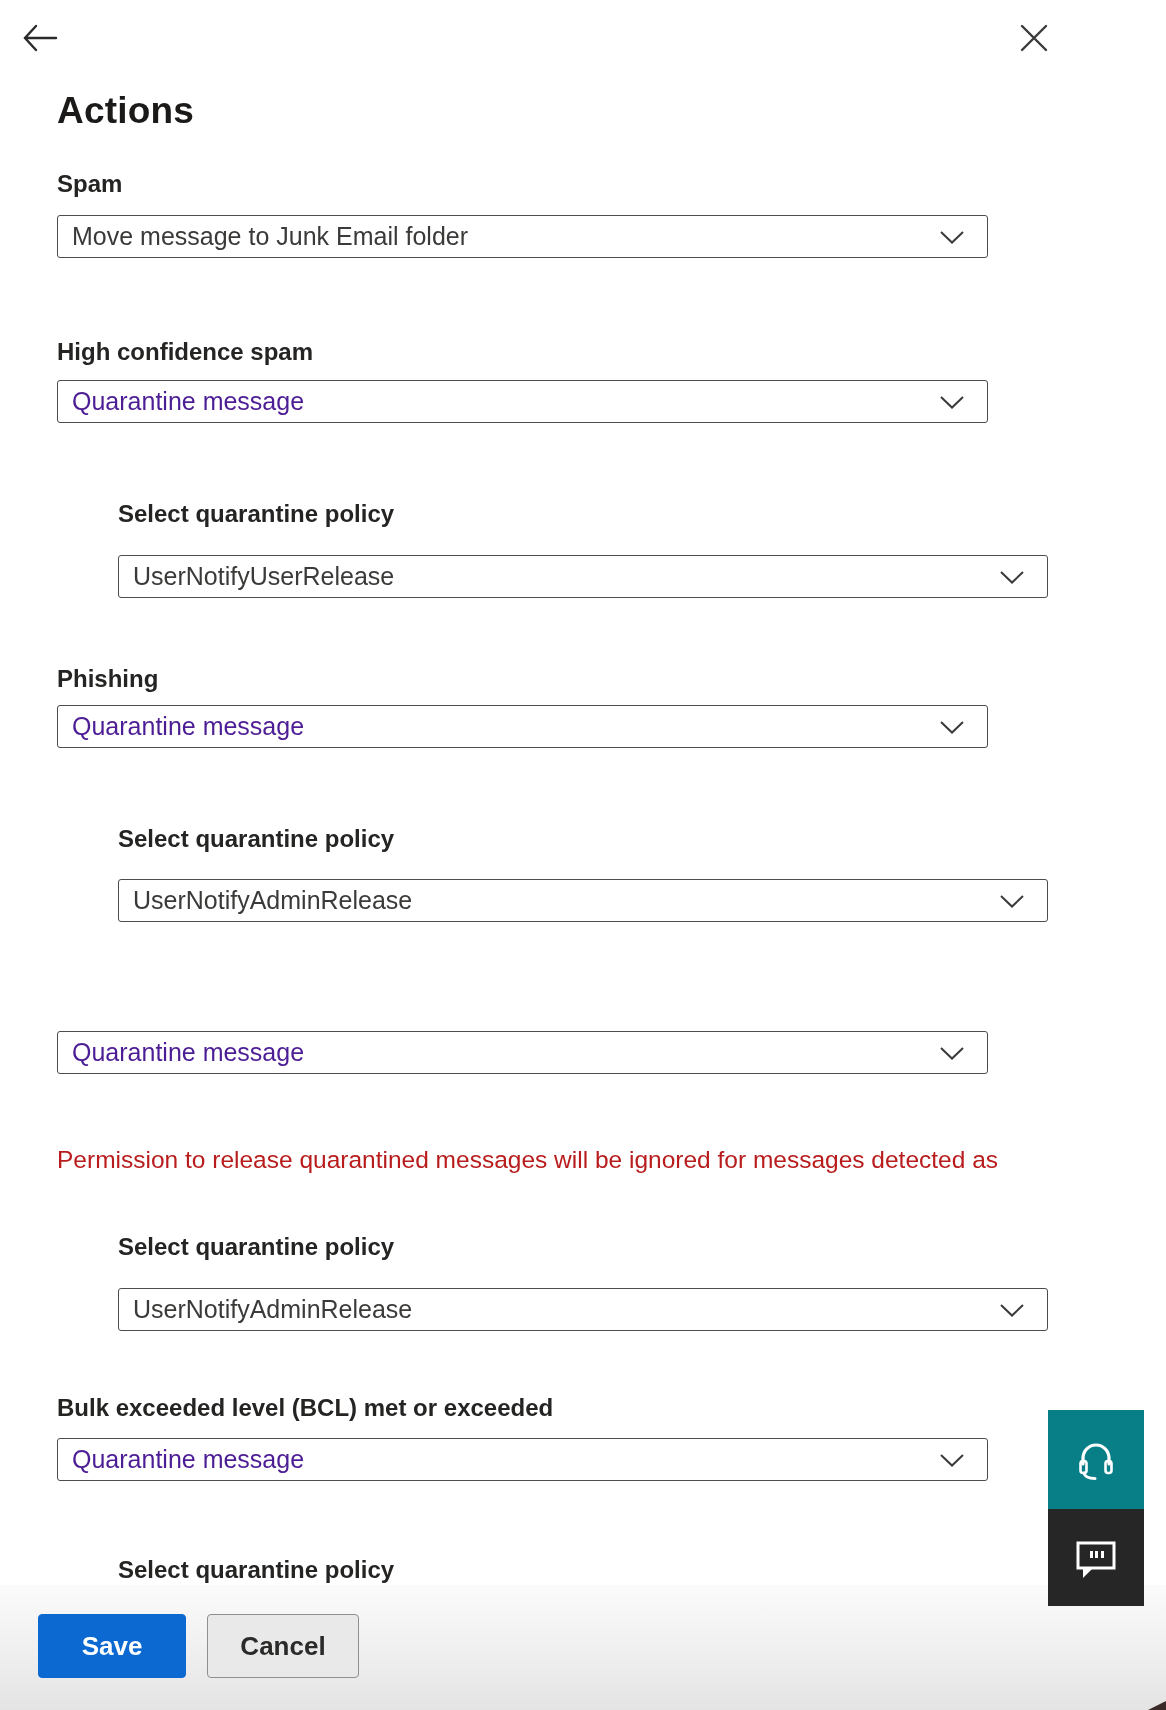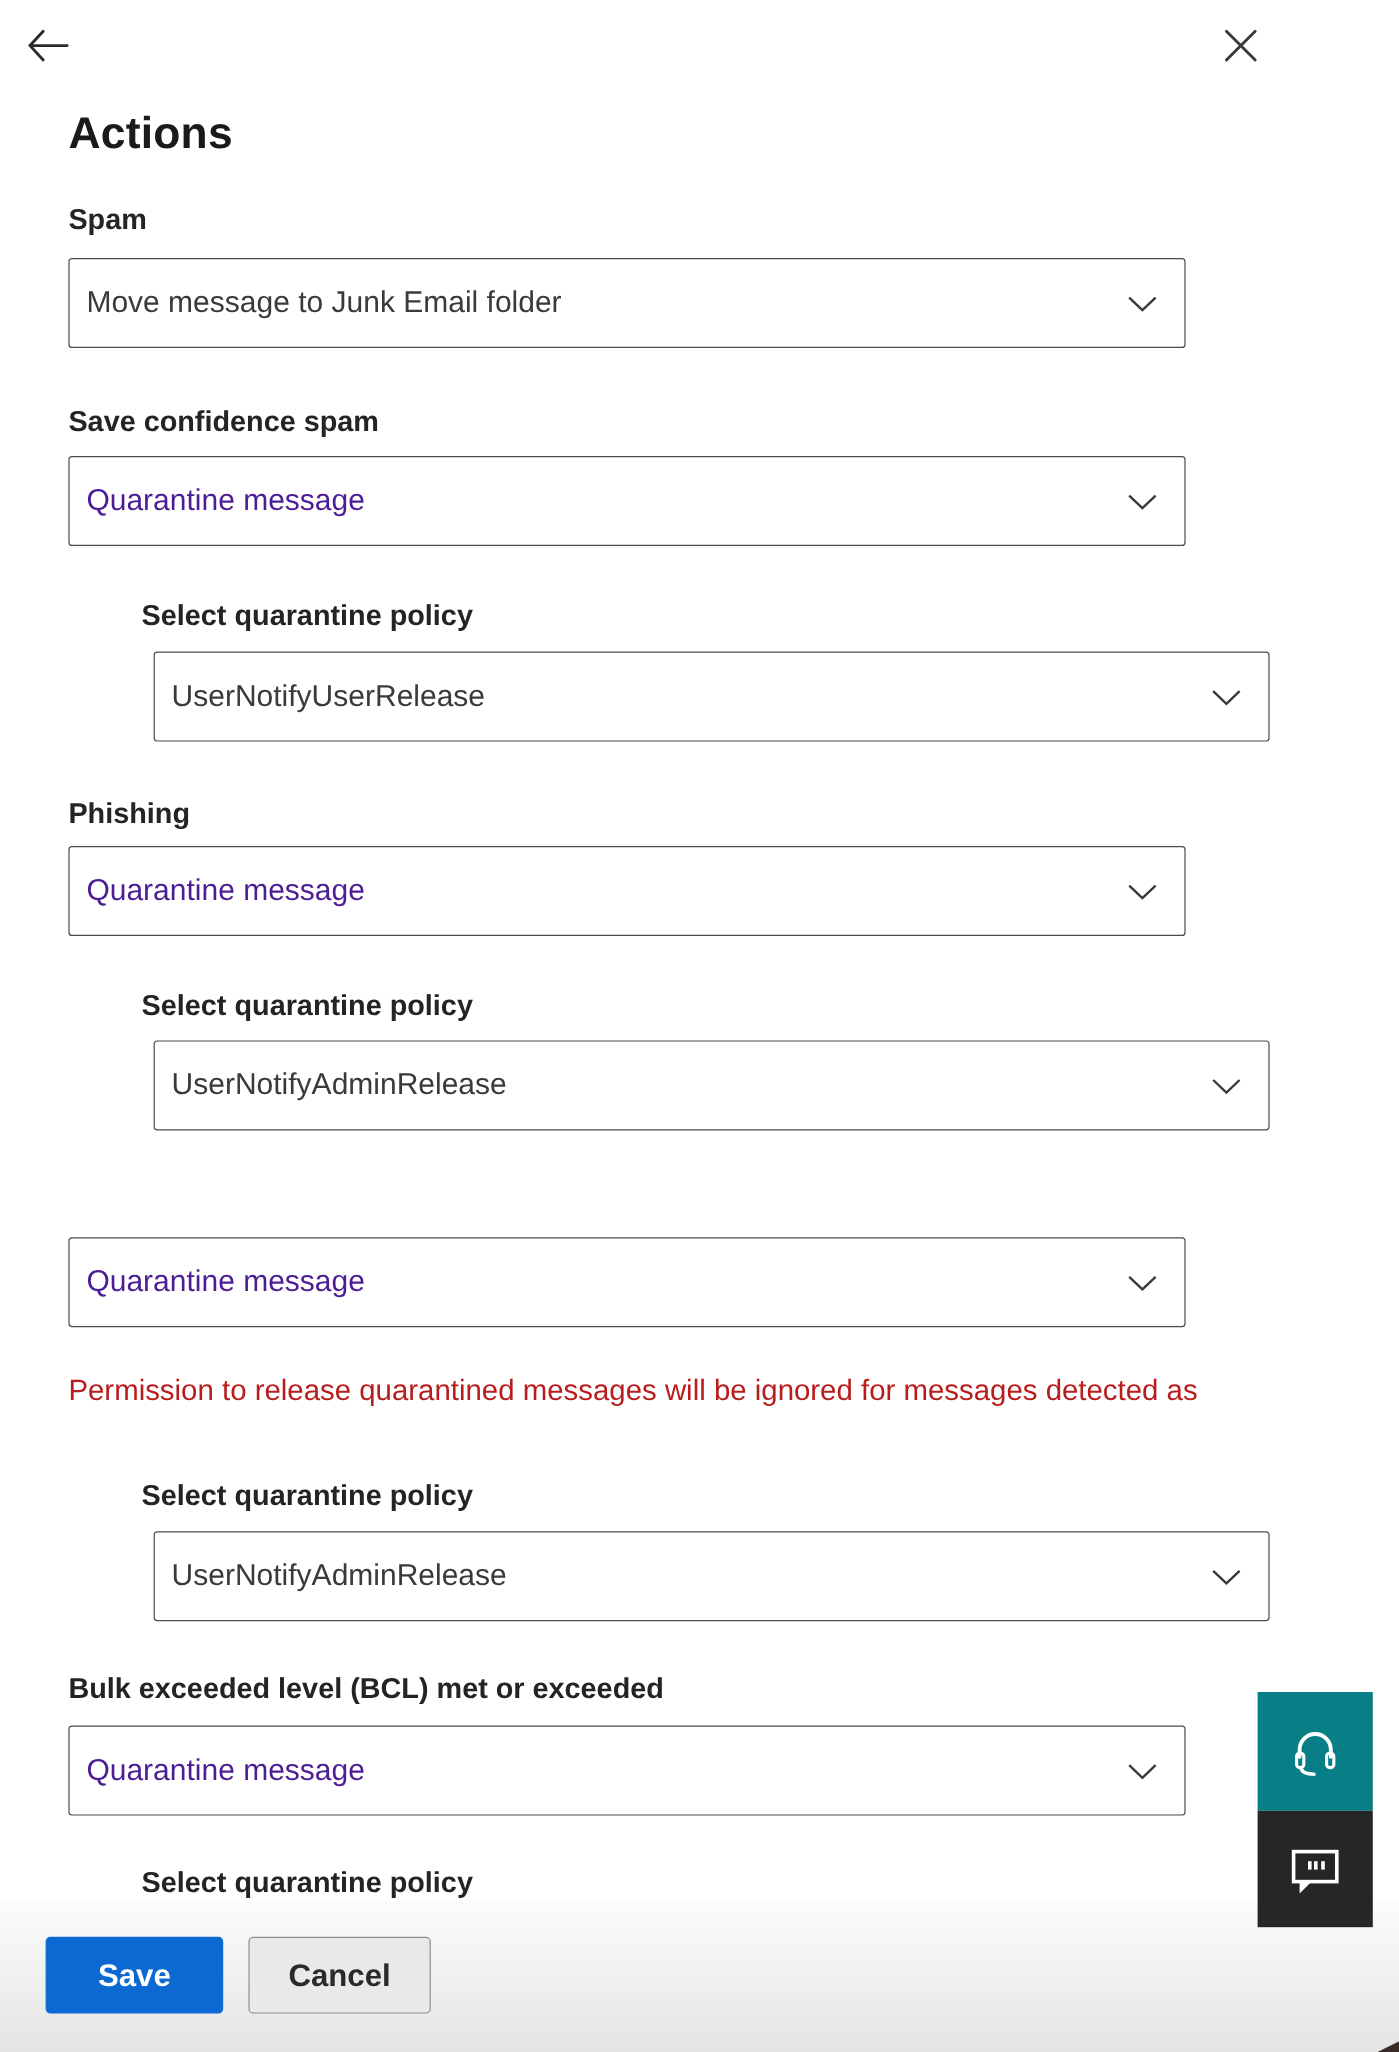--- a/index.html
+++ b/index.html
@@ -26,30 +26,30 @@
     letter-spacing: 0.2px;
     text-align: right;
   }
   .field-label {
     position: absolute; left: 57px;
     font-size: 24px; font-weight: 600; color: #252423;
   }
   .sub-label { left: 118px; }
   .dropdown {
     position: absolute;
-    height: 75px;
+    height: 43px;
     border: 1.5px solid #4c4c4c;
     border-radius: 3px;
     background: #ffffff;
     display: flex; align-items: center;
     padding: 0 52px 0 14px;
     cursor: pointer;
   }
   .main-dd { left: 57px; width: 931px; }
-  .sub-dd { left: 128px; width: 930px; }
+  .sub-dd { left: 118px; width: 930px; margin-top: 12px; }
   .dd-value {
     font-size: 25px; color: #3b3a39;
     white-space: nowrap; overflow: hidden;
   }
   .dd-value.gray { color: #4c1d95; }
   .chev {
     position: absolute; right: 22px; top: 50%;
     margin-top: -7px;
   }
   .note {
@@ -116,21 +116,21 @@
   <h1 class="page-title">Actions</h1>
 
   <div class="field-label" style="top:170px">Spam</div>
   <div class="dropdown main-dd" style="top:215px">
     <span class="dd-value">Move message to Junk Email folder</span>
     <svg class="chev" width="26" height="15" viewBox="0 0 26 15" fill="none">
       <path d="M2 2 L13 12.5 L24 2" stroke="#3b3a39" stroke-width="2" fill="none"></path>
     </svg>
   </div>
 
-  <div class="field-label" style="top:338px">Save confidence spam</div>
+  <div class="field-label" style="top:338px">High confidence spam</div>
   <div class="dropdown main-dd" style="top:380px">
     <span class="dd-value gray">Quarantine message</span>
     <svg class="chev" width="26" height="15" viewBox="0 0 26 15" fill="none">
       <path d="M2 2 L13 12.5 L24 2" stroke="#3b3a39" stroke-width="2" fill="none"></path>
     </svg>
   </div>
 
   <div class="field-label sub-label" style="top:500px">Select quarantine policy</div>
   <div class="dropdown sub-dd" style="top:543px">
     <span class="dd-value">UserNotifyUserRelease</span>

